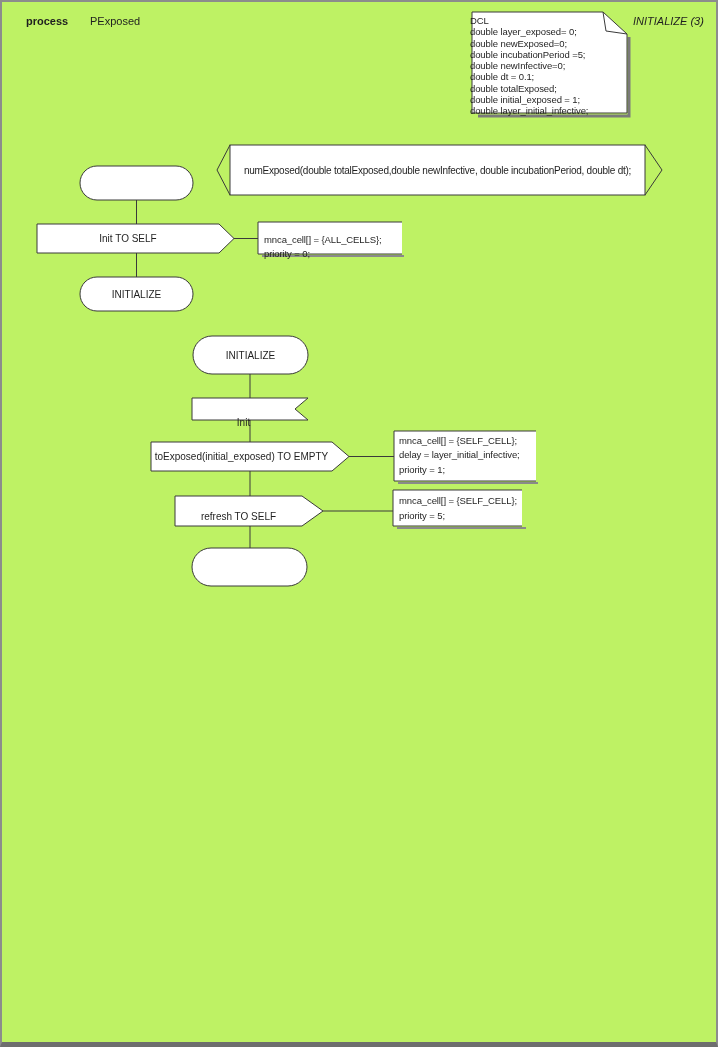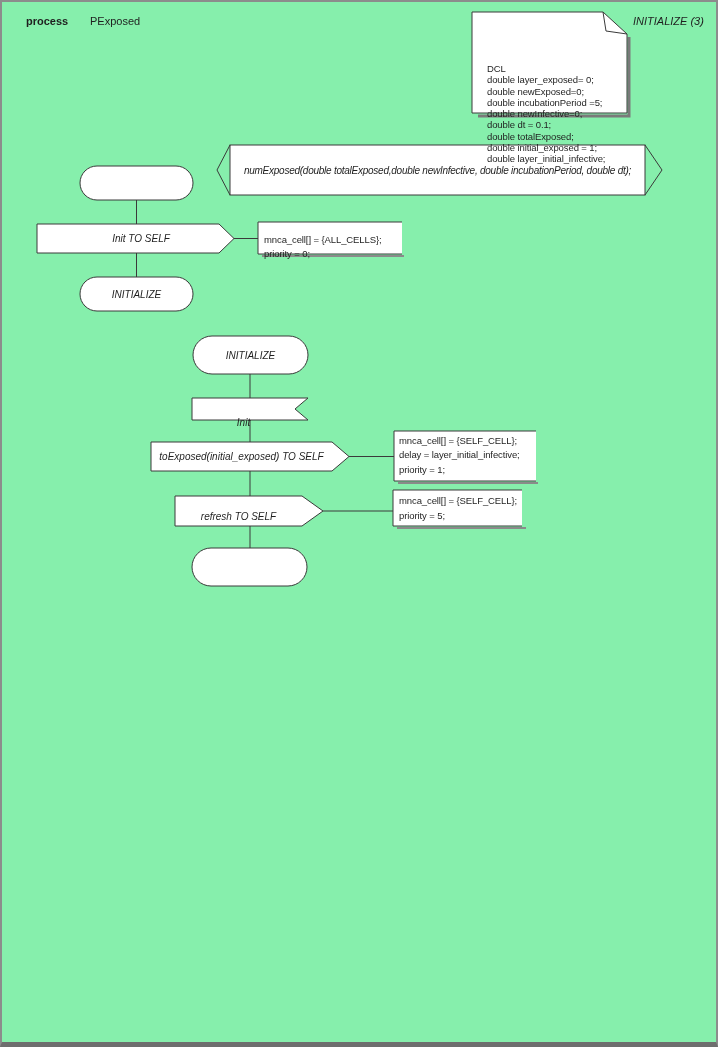--- a/index.html
+++ b/index.html
@@ -1,35 +1,34 @@
 <!DOCTYPE html>
 <html><head>
 <meta charset="utf-8">
 <style>
   html,body{margin:0;padding:0;background:#ffffff;}
   .page{
     position:relative;
     width:718px;height:1047px;
     box-sizing:border-box;
-    background:#86efac;
+    background:#bef264;
     border:2px solid #8c8c8c;
     border-bottom:5px solid #6e6e6e;
     font-family:"Liberation Sans", sans-serif;
     color:#1f1f1f;
     overflow:hidden;
   }
   svg.diagram{position:absolute;left:0;top:0;}
   .lbl{
     position:absolute;
     display:flex;align-items:center;justify-content:center;
     text-align:center;
     font-size:10px;line-height:11px;
     white-space:nowrap;
     color:#1f1f1f;
-    font-style:italic;
   }
   .txtblock{
     position:absolute;
     font-size:9.5px;
     white-space:pre-line;
     text-align:left;
     color:#1f1f1f;
     letter-spacing:-0.1px;
   }
   .hdr{position:absolute;font-size:11px;white-space:nowrap;}
@@ -93,40 +92,40 @@
 
     <line x1="248" y1="524" x2="248" y2="546"></line>
 
     <rect x="190" y="546" width="115" height="38" rx="19" ry="19" fill="#ffffff"></rect>
   </svg>
 
   <div class="hdr bold" style="left:24px;top:13px;">process</div>
   <div class="hdr" style="position:absolute;left:88px;top:13px;text-align:center;">PExposed</div>
   <div class="hdr" style="position:absolute;left:631px;top:13px;font-style:italic;">INITIALIZE (3)</div>
 
-  <div class="txtblock dcl" style="left:485px;top:13px;width:145px;margin-top:48px;">DCL
+  <div class="txtblock dcl" style="left:468px;top:13px;width:145px;">DCL
 double layer_exposed= 0;
 double newExposed=0;
 double incubationPeriod =5;
 double newInfective=0;
 double dt = 0.1;
 double totalExposed;
 double initial_exposed = 1;
 double layer_initial_infective;</div>
 
   <div class="lbl sig" style="left:228px;top:143px;width:415px;height:50px;">numExposed(double totalExposed,double newInfective, double incubationPeriod, double dt);</div>
 
-  <div class="lbl" style="left:35px;top:222px;width:182px;height:29px;padding-left:13px;">Init TO SELF</div>
+  <div class="lbl" style="left:35px;top:222px;width:182px;height:29px;">Init TO SELF</div>
   <div class="txtblock cmt1" style="left:262px;top:223px;width:140px;margin-top:8px;">mnca_cell[] = {ALL_CELLS};
 priority = 0;</div>
   <div class="lbl" style="left:78px;top:275px;width:113px;height:34px;">INITIALIZE</div>
 
   <div class="lbl" style="left:191px;top:334px;width:115px;height:38px;">INITIALIZE</div>
   <div class="lbl" style="left:190px;top:409px;width:103px;height:22px;">Init</div>
-  <div class="lbl" style="left:149px;top:440px;width:181px;height:29px;">toExposed(initial_exposed) TO SELF</div>
+  <div class="lbl" style="left:149px;top:440px;width:181px;height:29px;">toExposed(initial_exposed) TO EMPTY</div>
   <div class="txtblock cmt2" style="left:397px;top:432px;width:140px;">mnca_cell[] = {SELF_CELL};
 delay = layer_initial_infective;
 priority = 1;</div>
   <div class="lbl" style="left:173px;top:494px;width:127px;height:40px;">refresh TO SELF</div>
   <div class="txtblock cmt3" style="left:397px;top:492px;width:130px;">mnca_cell[] = {SELF_CELL};
 priority = 5;</div>
 
 </div>
 
 </body></html>

